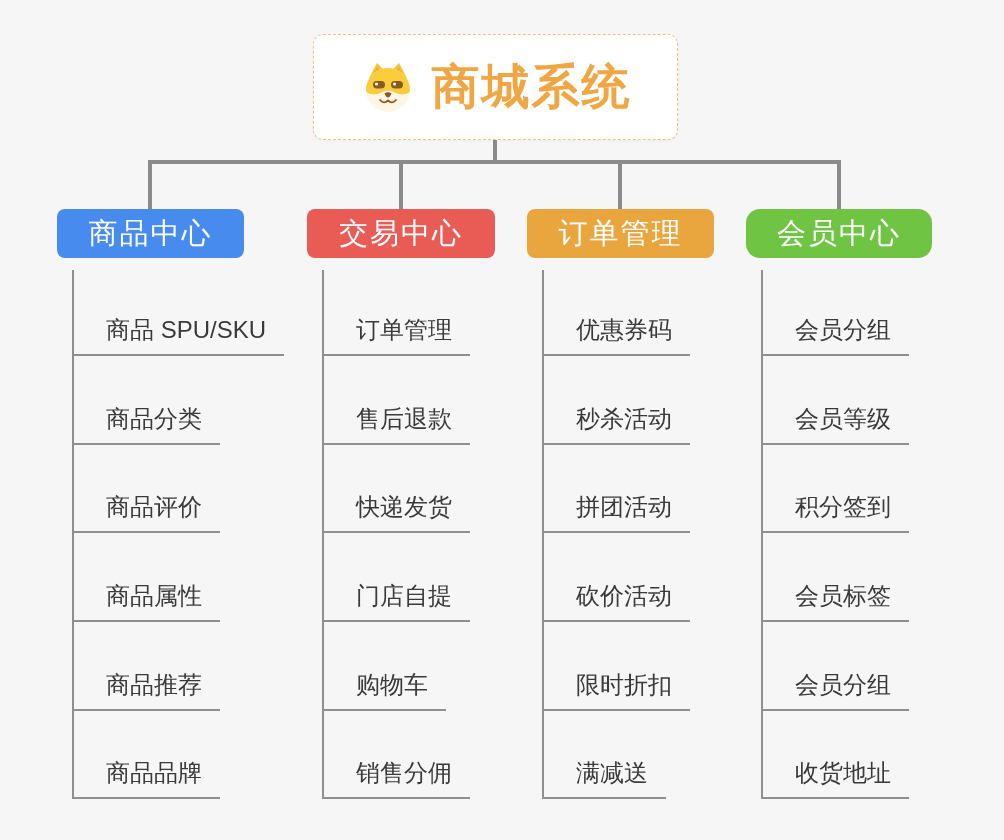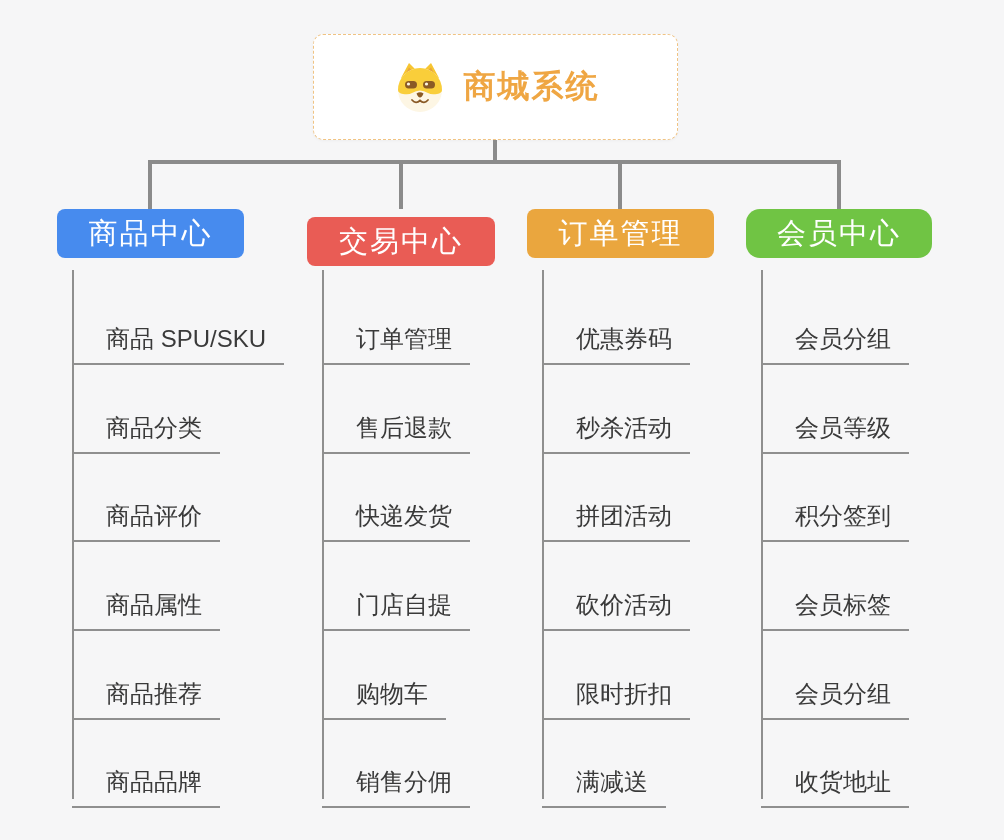--- a/index.html
+++ b/index.html
@@ -20,21 +20,21 @@
     width:365px;height:106px;
     box-sizing:border-box;
     background:#ffffff;
     border:1px dashed #f0c383;
     border-radius:10px;
     display:flex;align-items:center;justify-content:center;
     gap:16px;
     box-shadow:0 1px 3px rgba(0,0,0,0.04);
   }
   .root-title{
-    font-size:32px;
+    font-size:48px;
     font-weight:700;
     letter-spacing:2px;
     white-space:nowrap;
   }
   .root-icon{width:56px;height:54px;flex:0 0 auto;}
 
   
   .conn{position:absolute;background:#8b8b8b;}
   .conn-root-stub{left:493px;top:140px;width:4px;height:24px;}
   .conn-hline{left:148px;top:160px;width:693px;height:4px;}
@@ -71,21 +71,20 @@
     position:absolute;left:0;
     box-sizing:border-box;
     height:42px;
     padding:0 18px 8px 34px;
     border-bottom:2px solid #8f8f8f;
     font-size:24px;
     line-height:32px;
     color:#3a3a3a;
     white-space:nowrap;
     display:inline-block;
-    margin-top:9px;
   }
   .sub-item.r1{top:44px;}
   .sub-item.r2{top:133px;}
   .sub-item.r3{top:221px;}
   .sub-item.r4{top:310px;}
   .sub-item.r5{top:399px;}
   .sub-item.r6{top:487px;}
 </style>
 </head>
 <body>
@@ -117,21 +116,21 @@
   </div>
 
   <div class="conn conn-root-stub"></div>
   <div class="conn conn-hline"></div>
   <div class="conn conn-stub s1"></div>
   <div class="conn conn-stub s2"></div>
   <div class="conn conn-stub s3"></div>
   <div class="conn conn-stub s4"></div>
 
   <div class="branch-box b1" style="background: rgb(71, 139, 238);">商品中心</div>
-  <div class="branch-box b2" style="background: rgb(233, 92, 85); margin-top: 8px;">交易中心</div>
+  <div class="branch-box b2" style="background: rgb(233, 92, 85);">交易中心</div>
   <div class="branch-box b3" style="background: rgb(234, 166, 62);">订单管理</div>
   <div class="branch-box b4" style="background: rgb(112, 196, 68); border-radius: 14px;">会员中心</div>
 
   <div class="column c1">
     <div class="trunk"></div>
     <div class="sub-item r1">商品 SPU/SKU</div>
     <div class="sub-item r2">商品分类</div>
     <div class="sub-item r3">商品评价</div>
     <div class="sub-item r4">商品属性</div>
     <div class="sub-item r5">商品推荐</div>

